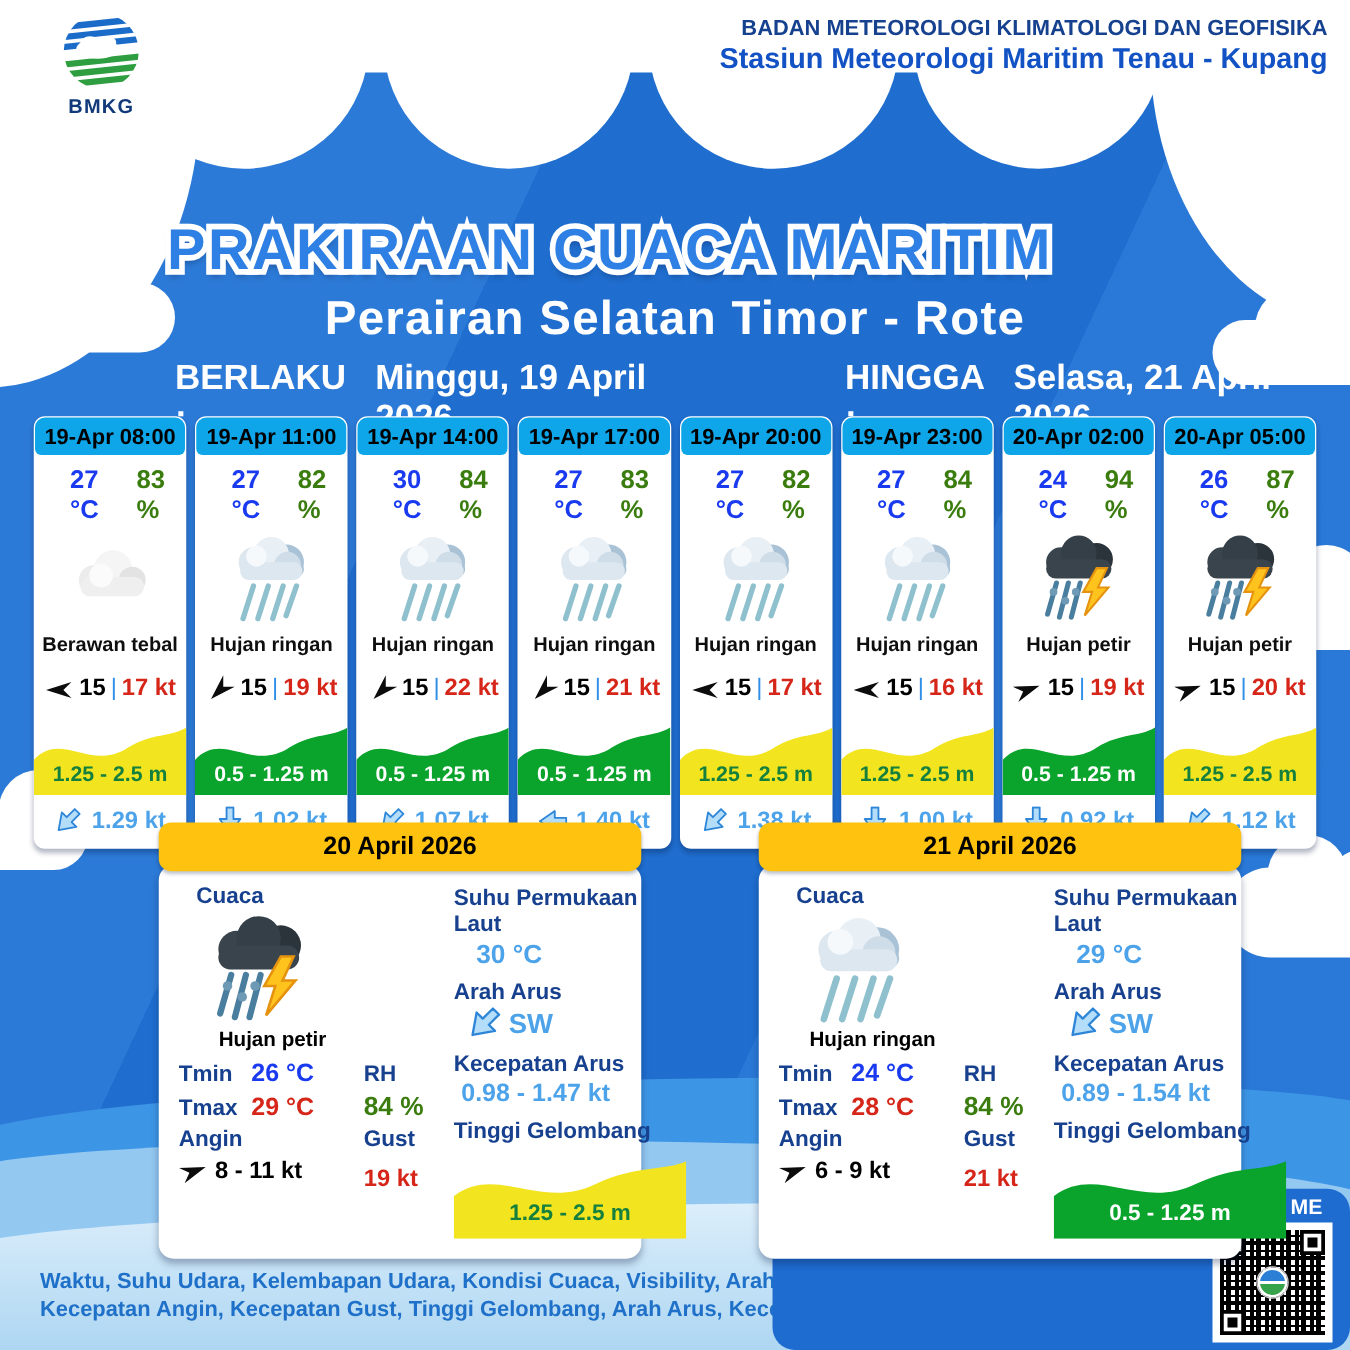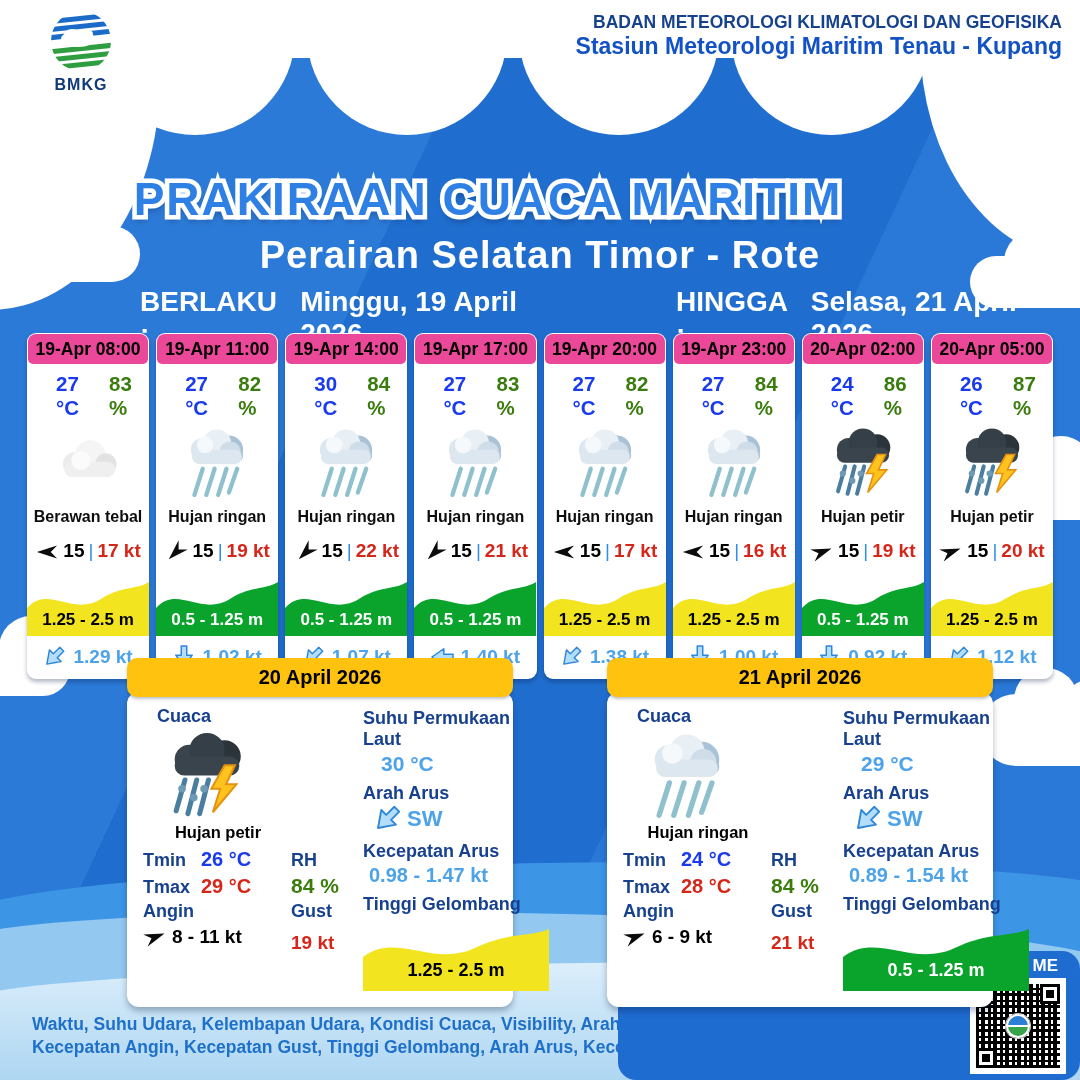--- a/index.html
+++ b/index.html
@@ -36,38 +36,38 @@
   .title-main .t-fill { position:relative; color:#2f80e4; }
   .title-area { position:absolute; top:234px; left:0; width:1080px; text-align:center;
     color:#fff; font-size:38px; letter-spacing:1px; }
   .valid-row { position:absolute; top:286px; left:140px; display:flex; gap:10px;
     color:#fff; font-size:28px; align-items:baseline; }
   .valid-gap { width:78px; }
   
   .hourly-row { position:absolute; top:333px; left:27px; width:1026px; display:flex; gap:7px; }
   .hcard { flex:1 1 0; background:#fff; border-radius:9px; box-shadow:0 3px 4px rgba(0,20,60,.3);
     display:flex; flex-direction:column; position:relative; overflow:hidden; padding-bottom:8px; }
-  .hcard-time { background:#ec4899; color:#000; font-size:17.5px; text-align:center;
+  .hcard-time { background:#0ea5e9; color:#000; font-size:17.5px; text-align:center;
     padding:5px 0 4px; border-radius:8px 8px 5px 5px; margin:1px; }
   .hcard-temps { display:flex; justify-content:center; gap:9px; font-size:20.5px; margin-top:7px;padding-left:29px; }
   .t-temp { color:#1a3af0; }
   .t-hum  { color:#3a7d0e; }
   .hcard-icon { height:84px; display:flex; align-items:center; justify-content:center; margin-top:2px; }
   .hcard-icon svg { width:76px; height:76px; }
   .hcard-cond { text-align:center; color:#0e0e0e; font-size:16px; margin-top:2px; }
   .hcard-wind { display:flex; align-items:flex-start; justify-content:center; gap:4px;
     margin-top:14px; font-size:19px; }
   .wind-arrow { width:24px; height:24px; flex:0 0 auto; }
   .w-spd { color:#000; }
   .w-sep { color:#2f8fe8; font-weight:400; }
   .w-gst { color:#d62619; }
   .hcard-wave { position:relative; height:62px; margin-top:10px; }
   .hcard-wave svg { position:absolute; left:0; top:0; width:100%; height:100%; }
   .wave-text { position:absolute; left:0; bottom:6px; width:100%; text-align:center; font-size:17px; }
-  .level-yellow { color:#f2e41f; } .level-yellow .wave-text { color:#000000; }
+  .level-yellow { color:#f2e41f; } .level-yellow .wave-text { color:#15803d; }
   .level-green  { color:#0aa32b; } .level-green  .wave-text { color:#ffffff; }
   .hcard-current { display:flex; align-items:center; justify-content:center; gap:8px;
     padding:9px 0 2px; font-size:19px; color:#4da3ea; }
   .cur-arrow { width:22px; height:24px; }
   
   .dcard { position:absolute; top:658px; width:418px;padding-left:32px; }
   .dcard.d0 { left:95px; } .dcard.d1 { left:575px; }
   .dcard-head { background:#ffc20e; border-radius:10px; text-align:center; color:#000;
     font-size:20px; padding:8px 0; position:relative; z-index:2; box-shadow:0 2px 3px rgba(0,20,60,.25); }
   .dcard-body { background:#fff; border-radius:12px; margin-top:-5px; position:relative; z-index:1;
@@ -443,21 +443,21 @@
       <svg class="cur-arrow" viewBox="0 0 24 26" style="transform: rotate(0deg);">
         <path d="M9 1 L15 1 L15 11 L21 11 L12 24 L3 11 L9 11 Z" fill="#b4ddf9" stroke="#2e86d8" stroke-width="1.6" stroke-linejoin="round"></path>
       </svg>
       <span class="c-spd">1.00 kt</span>
     </div>
   </div>
     <div class="hcard">
     <div class="hcard-time">20-Apr 02:00</div>
     <div class="hcard-temps">
       <span class="t-temp">24 °C</span>
-      <span class="t-hum">86 %</span>
+      <span class="t-hum">94 %</span>
     </div>
     <div class="hcard-icon">
 
       <svg class="wicon" viewBox="0 0 64 64">
         <circle cx="44" cy="18" r="11" fill="#2b343b"></circle>
           <circle cx="20" cy="20" r="10" fill="#39444c"></circle>
         <circle cx="32" cy="14" r="12" fill="#343f47"></circle>
           <rect x="10" y="18" width="44" height="13" rx="6.5" fill="#39444c"></rect>
         <g stroke="#4a7e9e" stroke-width="3.4" stroke-linecap="round">
           <line x1="17" y1="34" x2="11" y2="55"></line>

